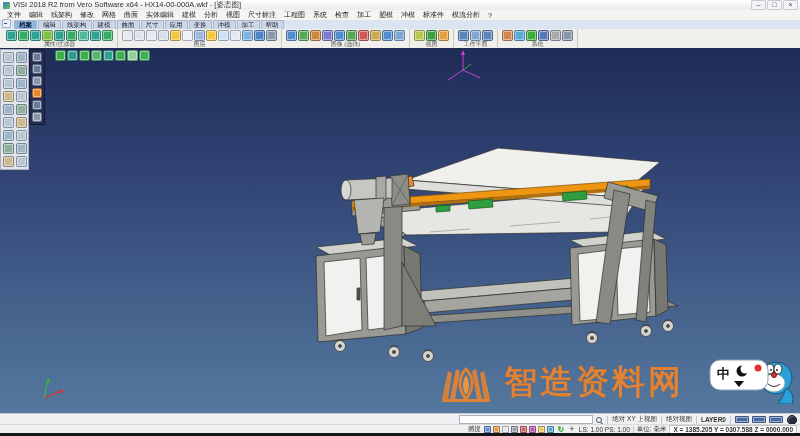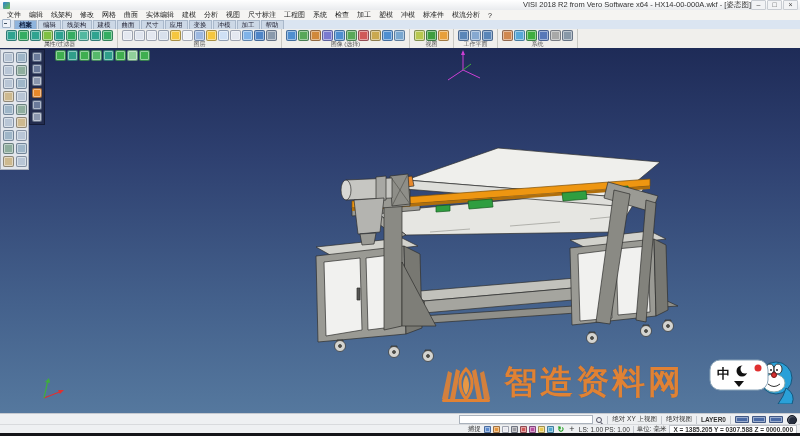--- a/index.html
+++ b/index.html
@@ -4,21 +4,21 @@
 <style>
   html,body{margin:0;padding:0;background:#777;}
   .screen{position:relative;width:800px;height:436px;overflow:hidden;
     font-family:"Liberation Sans",sans-serif;color:#222;background:#f0efec;}
   
   .titlebar{position:absolute;top:0;left:0;right:0;height:10px;
     background:linear-gradient(#ffffff,#e9ebee);border-bottom:1px solid #cfd2d8;
     display:flex;align-items:center;font-size:7.5px;color:#333;}
   .appicon{width:7px;height:7px;margin:0 3px;background:linear-gradient(135deg,#2e7fd0,#6cc24a);
     border-radius:1px;flex:0 0 auto;}
-  .title-text{flex:1;text-align:right;white-space:nowrap;overflow:hidden;}
+  .title-text{flex:1;text-align:left;white-space:nowrap;overflow:hidden;}
   .winbtns{display:flex;gap:1px;margin-right:2px;}
   .winbtn{width:13px;height:8px;font-size:7px;line-height:8px;text-align:center;
     color:#444;background:#f2f3f5;border:1px solid #c8ccd2;border-radius:1px;}
   
   .menubar{position:absolute;top:10px;left:0;right:0;height:10px;background:#f5f4f2;
     border-bottom:1px solid #dadad6;display:flex;align-items:center;padding-left:3px;}
   .menu-item{font-size:7px;padding:0 4px;color:#222;white-space:nowrap;}
   
   .tabbar{position:absolute;top:20px;left:0;right:0;height:9px;background:#dbe5f1;
     display:flex;align-items:flex-end;padding-left:2px;gap:1px;}

